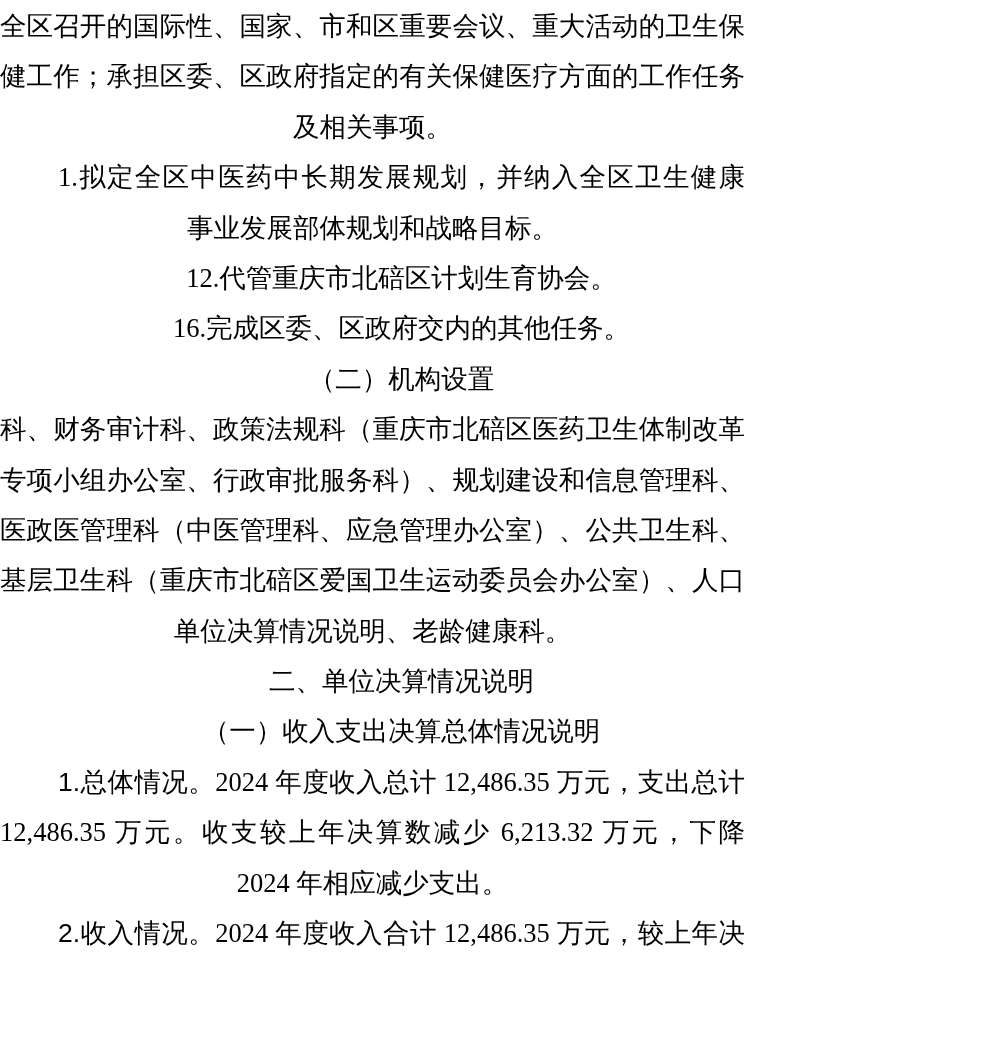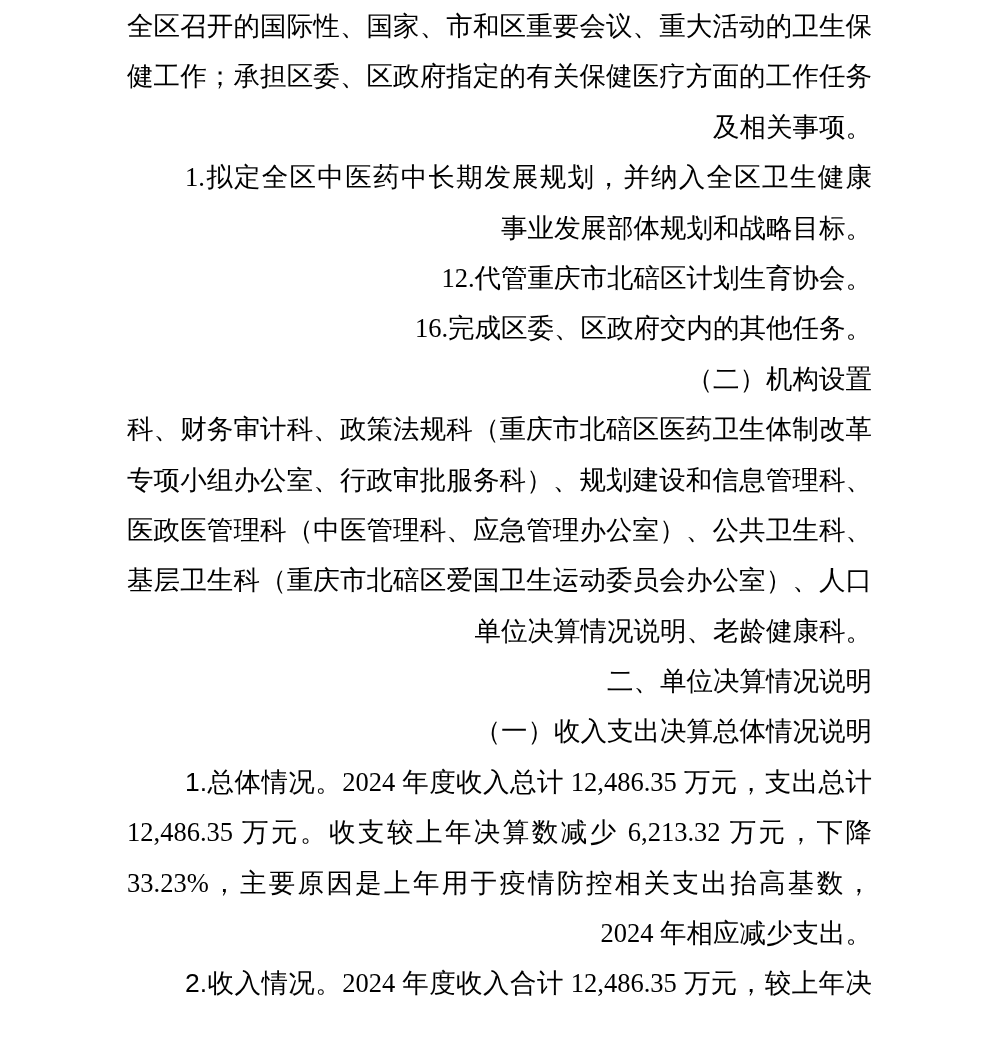--- a/index.html
+++ b/index.html
@@ -8,32 +8,31 @@
     background: #ffffff;
   }
   body {
     width: 1000px;
     height: 1060px;
     overflow: hidden;
     color: #000000;
   }
   .page {
     box-sizing: content-box;
-    padding-left: 127px;
     padding-top: 1px;
     width: 745px;
     font-family: "Liberation Serif", "DejaVu Serif", serif;
     font-size: 26.5px;
     color: #000000;
   }
   .line {
     height: 50.4px;
     line-height: 50.4px;
     white-space: normal;
-    text-align: right;
+    text-align: center;
   }
   
   .j {
     text-align: justify;
     text-align-last: justify;
     text-justify: inter-character;
   }
   
   .indent {
     text-indent: 58px;
@@ -62,16 +61,15 @@
   <div class="line indent kaiti">（二）机构设置</div>
   <div class="line j">科、财务审计科、政策法规科（重庆市北碚区医药卫生体制改革</div>
   <div class="line j">专项小组办公室、行政审批服务科）、规划建设和信息管理科、</div>
   <div class="line j">医政医管理科（中医管理科、应急管理办公室）、公共卫生科、</div>
   <div class="line j">基层卫生科（重庆市北碚区爱国卫生运动委员会办公室）、人口</div>
   <div class="line">单位决算情况说明、老龄健康科。</div>
   <div class="line indent heiti">二、单位决算情况说明</div>
   <div class="line indent kaiti">（一）收入支出决算总体情况说明</div>
   <div class="line j indent"><span class="lead">1.总体情况。</span><span>2024 年度收入总计 12,486.35 万元，支出总计</span></div>
   <div class="line j">12,486.35 万元。收支较上年决算数减少 6,213.32 万元，下降</div>
-  <div class="line j">33.23%，主要原因是上年用于疫情防控相关支出抬高基数，</div>
   <div class="line">2024 年相应减少支出。</div>
   <div class="line j indent"><span class="lead">2.收入情况。</span><span>2024 年度收入合计 12,486.35 万元，较上年决</span></div>
 </main>
 
 </body></html>

